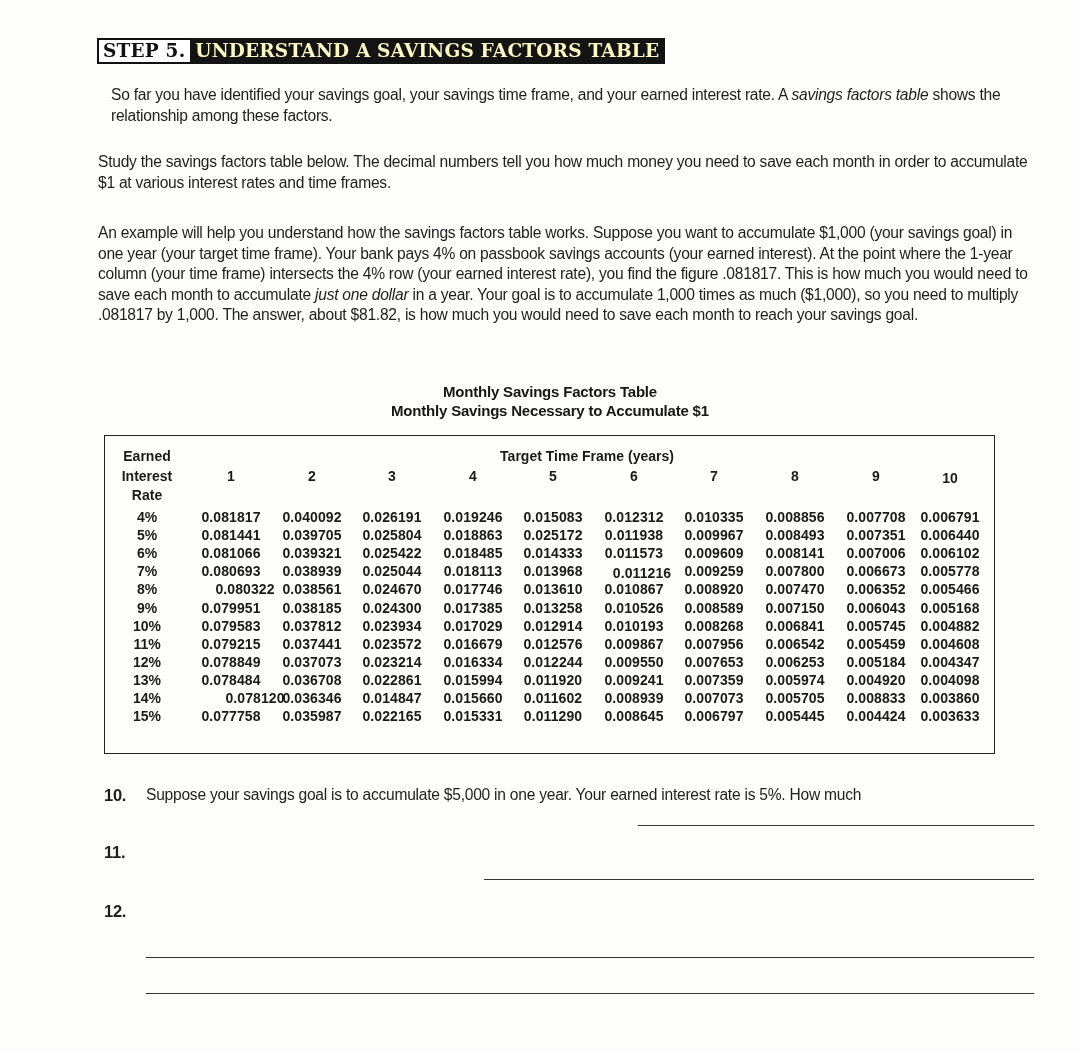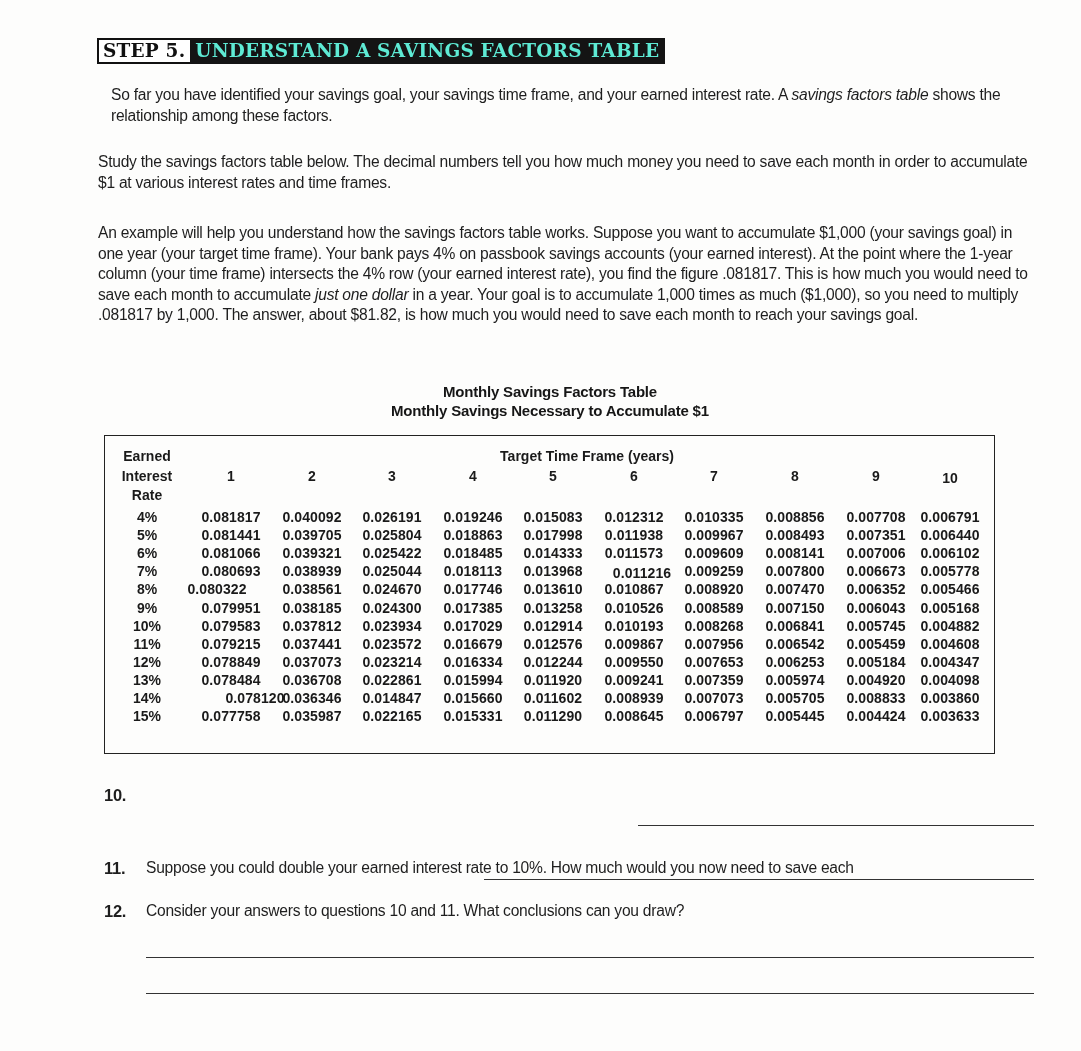--- a/index.html
+++ b/index.html
@@ -12,21 +12,21 @@
       position: absolute; left: 97px; top: 38px; height: 26px;
       display: flex; align-items: stretch;
       font-family: "DejaVu Serif", "Liberation Serif", serif; font-weight: bold;
       font-size: 18.5px; letter-spacing: 0.2px;
     }
     .step-label {
       background: #fff; color: #111; border: 2px solid #111; border-right: none;
       padding: 0 5px 0 4px; display: flex; align-items: center; line-height: 1;
     }
     .step-title {
-      background: #141414; color: #5eead4; padding: 0 6px 0 5px;
+      background: #141414; color: #fef9c3; padding: 0 6px 0 5px;
       display: flex; align-items: center; line-height: 1;
     }
     .para {
       position: absolute; left: 98px; width: 935px;
       font-size: 15.6px; line-height: 20.6px; letter-spacing: -0.25px; color: #1e1e1e;
     }
     .para em { font-style: italic; }
     .table-caption {
       position: absolute; left: 300px; width: 500px; text-align: center;
       font-weight: bold; font-size: 15px; line-height: 19px; letter-spacing: -0.2px; color: #161616;
@@ -94,21 +94,21 @@
     <span class="cell num" style="left: 634px; top: 510px;">0.012312</span>
     <span class="cell num" style="left: 714px; top: 510px;">0.010335</span>
     <span class="cell num" style="left: 795px; top: 510px;">0.008856</span>
     <span class="cell num" style="left: 876px; top: 510px;">0.007708</span>
     <span class="cell num" style="left: 950px; top: 510px;">0.006791</span>
     <span class="cell" style="left: 147px; top: 528.1px;">5%</span>
     <span class="cell num" style="left: 231px; top: 528.1px;">0.081441</span>
     <span class="cell num" style="left: 312px; top: 528.1px;">0.039705</span>
     <span class="cell num" style="left: 392px; top: 528.1px;">0.025804</span>
     <span class="cell num" style="left: 473px; top: 528.1px;">0.018863</span>
-    <span class="cell num" style="left: 553px; top: 528.1px;">0.017998</span>
+    <span class="cell num" style="left: 553px; top: 528.1px;">0.025172</span>
     <span class="cell num" style="left: 634px; top: 528.1px;">0.011938</span>
     <span class="cell num" style="left: 714px; top: 528.1px;">0.009967</span>
     <span class="cell num" style="left: 795px; top: 528.1px;">0.008493</span>
     <span class="cell num" style="left: 876px; top: 528.1px;">0.007351</span>
     <span class="cell num" style="left: 950px; top: 528.1px;">0.006440</span>
     <span class="cell" style="left: 147px; top: 546.2px;">6%</span>
     <span class="cell num" style="left: 231px; top: 546.2px;">0.081066</span>
     <span class="cell num" style="left: 312px; top: 546.2px;">0.039321</span>
     <span class="cell num" style="left: 392px; top: 546.2px;">0.025422</span>
     <span class="cell num" style="left: 473px; top: 546.2px;">0.018485</span>
@@ -123,21 +123,21 @@
     <span class="cell num" style="left: 312px; top: 564.3px;">0.038939</span>
     <span class="cell num" style="left: 392px; top: 564.3px;">0.025044</span>
     <span class="cell num" style="left: 473px; top: 564.3px;">0.018113</span>
     <span class="cell num" style="left: 553px; top: 564.3px;">0.013968</span>
     <span class="cell num" style="left: 634px; top: 566px; margin-left: 8px;">0.011216</span>
     <span class="cell num" style="left: 714px; top: 564.3px;">0.009259</span>
     <span class="cell num" style="left: 795px; top: 564.3px;">0.007800</span>
     <span class="cell num" style="left: 876px; top: 564.3px;">0.006673</span>
     <span class="cell num" style="left: 950px; top: 564.3px;">0.005778</span>
     <span class="cell" style="left: 147px; top: 582.4px;">8%</span>
-    <span class="cell num" style="left: 217px; top: 582.4px;">0.080322</span>
+    <span class="cell num" style="left: 245px; top: 582.4px;">0.080322</span>
     <span class="cell num" style="left: 312px; top: 582.4px;">0.038561</span>
     <span class="cell num" style="left: 392px; top: 582.4px;">0.024670</span>
     <span class="cell num" style="left: 473px; top: 582.4px;">0.017746</span>
     <span class="cell num" style="left: 553px; top: 582.4px;">0.013610</span>
     <span class="cell num" style="left: 634px; top: 582.4px;">0.010867</span>
     <span class="cell num" style="left: 714px; top: 582.4px;">0.008920</span>
     <span class="cell num" style="left: 795px; top: 582.4px;">0.007470</span>
     <span class="cell num" style="left: 876px; top: 582.4px;">0.006352</span>
     <span class="cell num" style="left: 950px; top: 582.4px;">0.005466</span>
     <span class="cell" style="left: 147px; top: 600.5px;">9%</span>
@@ -214,27 +214,26 @@
     <span class="cell num" style="left: 553px; top: 709.1px;">0.011290</span>
     <span class="cell num" style="left: 634px; top: 709.1px;">0.008645</span>
     <span class="cell num" style="left: 714px; top: 709.1px;">0.006797</span>
     <span class="cell num" style="left: 795px; top: 709.1px;">0.005445</span>
     <span class="cell num" style="left: 876px; top: 709.1px;">0.004424</span>
     <span class="cell num" style="left: 950px; top: 709.1px;">0.003633</span>
   </div>
 
 <div class="q" style="top:785px; height:44px;">
   <span class="qnum">10.</span>
+  <span class="qtext">Suppose your savings goal is to accumulate $5,000 in one year. Your earned interest rate is 5%. How much</span>
 </div>
 <div class="answer-line" style="left:638px; width:396px; top:825px;"></div>
 
-<div class="q" style="top:842px; height:44px;margin-top:16px;">
+<div class="q" style="top:842px; height:44px;">
   <span class="qnum">11.</span>
-  <span class="qtext">Suppose you could double your earned interest rate to 10%. How much would you now need to save each</span>
 </div>
 <div class="answer-line" style="left:484px; width:550px; top:879px;"></div>
 
 <div class="q" style="top:901px; height:24px;">
   <span class="qnum">12.</span>
-  <span class="qtext">Consider your answers to questions 10 and 11. What conclusions can you draw?</span>
 </div>
 <div class="answer-line" style="left:146px; width:888px; top:957px;"></div>
 <div class="answer-line" style="left:146px; width:888px; top:993px;"></div>
 
 </body></html>

